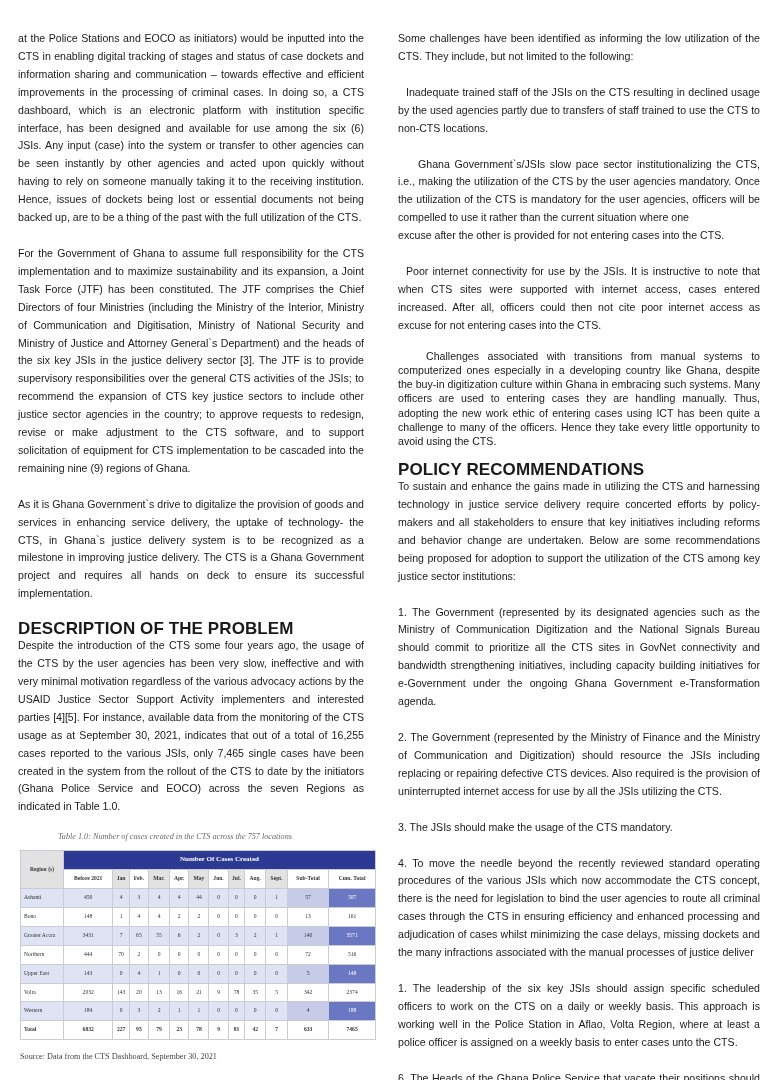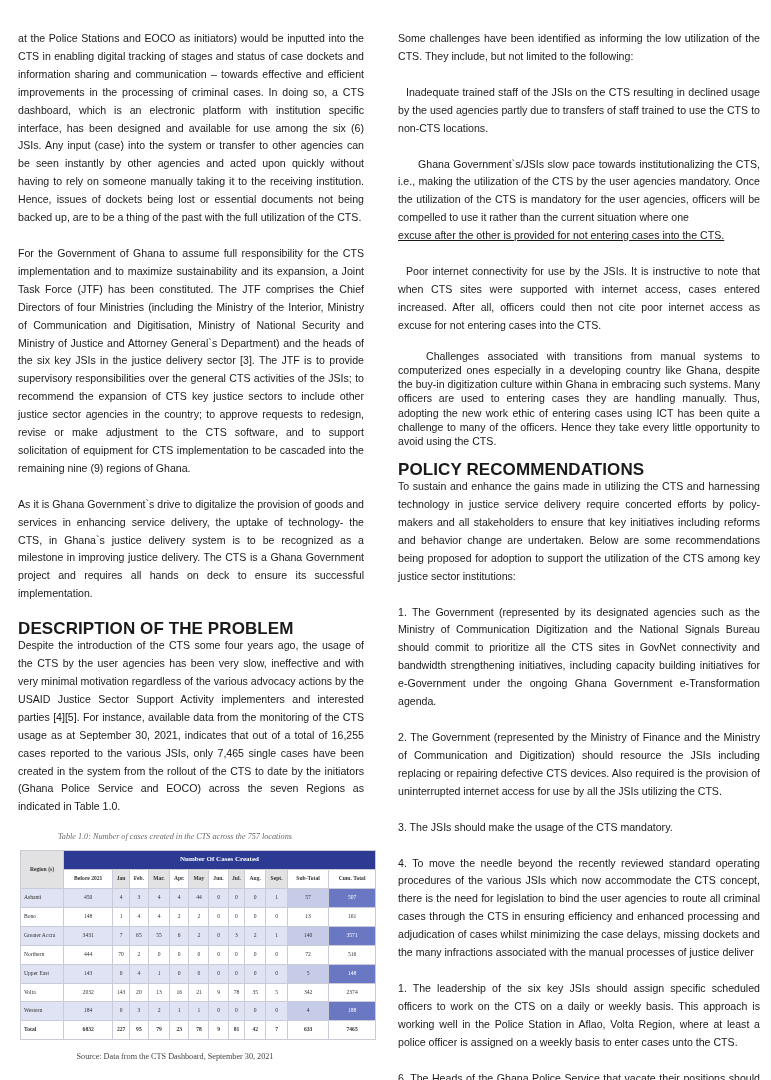--- a/index.html
+++ b/index.html
@@ -25,21 +25,21 @@
   th.region { background:#e2e2e2; width:42px; font-weight:bold; }
   th.banner { background:#2c3a94; color:#fff; font-size:7px; height:14px; font-weight:bold; }
   th.sub { font-weight:bold; background:#fff; }
   th.sub.shade { background:#e2e2e2; }
   td.rname { text-align:left; padding-left:3px; }
   tr.alt td { background:#dfe3f3; }
   td.subtot-hl { background:#c6cbe8 !important; }
   td.cum-hl { background:#6a77c3 !important; color:#fff; }
   tr.total td { font-weight:bold; }
   .source { font-family:"Liberation Serif", serif; color:#444; font-size:8.2px;
-            text-align:center; margin-top:8px; }
+            margin-top:8px; }
 </style>
 </head>
 <body>
 
 <div class="col left">
   <p>at the Police Stations and EOCO as initiators) would be inputted into the CTS in enabling digital tracking of stages and status of case dockets and information sharing and communication – towards effective and efficient improvements in the processing of criminal cases. In doing so, a CTS dashboard, which is an electronic platform with institution specific interface, has been designed and available for use among the six (6) JSIs. Any input (case) into the system or transfer to other agencies can be seen instantly by other agencies and acted upon quickly without having to rely on someone manually taking it to the receiving institution. Hence, issues of dockets being lost or essential documents not being backed up, are to be a thing of the past with the full utilization of the CTS.</p>
   <div class="gap"></div>
   <p>For the Government of Ghana to assume full responsibility for the CTS implementation and to maximize sustainability and its expansion, a Joint Task Force (JTF) has been constituted. The JTF comprises the Chief Directors of four Ministries (including the Ministry of the Interior, Ministry of Communication and Digitisation, Ministry of National Security and Ministry of Justice and Attorney General`s Department) and the heads of the six key JSIs in the justice delivery sector [3]. The JTF is to provide supervisory responsibilities over the general CTS activities of the JSIs; to recommend the expansion of CTS key justice sectors to include other justice sector agencies in the country; to approve requests to redesign, revise or make adjustment to the CTS software, and to support solicitation of equipment for CTS implementation to be cascaded into the remaining nine (9) regions of Ghana.</p>
   <div class="gap"></div>
   <p>As it is Ghana Government`s drive to digitalize the provision of goods and services in enhancing service delivery, the uptake of technology- the CTS, in Ghana`s justice delivery system is to be recognized as a milestone in improving justice delivery. The CTS is a Ghana Government project and requires all hands on deck to ensure its successful implementation.</p>
@@ -198,22 +198,22 @@
 
   <div class="gap-s"></div>
 
 </div>
 
 <div class="col right">
   <p>Some challenges have been identified as informing the low utilization of the CTS. They include, but not limited to the following:</p>
   <div class="gap"></div>
   <p class="indent1">Inadequate trained staff of the JSIs on the CTS resulting in declined usage by the used agencies partly due to transfers of staff trained to use the CTS to non-CTS locations.</p>
   <div class="gap"></div>
-  <p class="indent2" style="text-align:justify;">Ghana Government`s/JSIs slow pace towards institutionalizing the CTS, i.e., making the utilization of the CTS by the user agencies mandatory. Once the utilization of the CTS is mandatory for the user agencies, officers will be compelled to use it rather than the current situation where one</p>
-  <p style="text-align:left;text-decoration:underline;">excuse after the other is provided for not entering cases into the CTS.</p>
+  <p class="indent2" style="text-align:justify;">Ghana Government`s/JSIs slow pace sector institutionalizing the CTS, i.e., making the utilization of the CTS by the user agencies mandatory. Once the utilization of the CTS is mandatory for the user agencies, officers will be compelled to use it rather than the current situation where one</p>
+  <p style="text-align:left;">excuse after the other is provided for not entering cases into the CTS.</p>
   <div class="gap"></div>
   <p class="indent1">Poor internet connectivity for use by the JSIs. It is instructive to note that when CTS sites were supported with internet access, cases entered increased. After all, officers could then not cite poor internet access as excuse for not entering cases into the CTS.</p>
   <div class="gap-s"></div>
   <p class="indent3 tight">Challenges associated with transitions from manual systems to computerized ones especially in a developing country like Ghana, despite the buy-in digitization culture within Ghana in embracing such systems. Many officers are used to entering cases they are handling manually. Thus, adopting the new work ethic of entering cases using ICT has been quite a challenge to many of the officers. Hence they take every little opportunity to avoid using the CTS.</p>
   <div class="gap-s"></div>
   <h2>POLICY RECOMMENDATIONS</h2>
   <p>To sustain and enhance the gains made in utilizing the CTS and harnessing technology in justice service delivery require concerted efforts by policy-makers and all stakeholders to ensure that key initiatives including reforms and behavior change are undertaken. Below are some recommendations being proposed for adoption to support the utilization of the CTS among key justice sector institutions:</p>
   <div class="gap"></div>
   <p>1. The Government (represented by its designated agencies such as the Ministry of Communication Digitization and the National Signals Bureau should commit to prioritize all the CTS sites in GovNet connectivity and bandwidth strengthening initiatives, including capacity building initiatives for e-Government under the ongoing Ghana Government e-Transformation agenda.</p>
   <div class="gap"></div>

